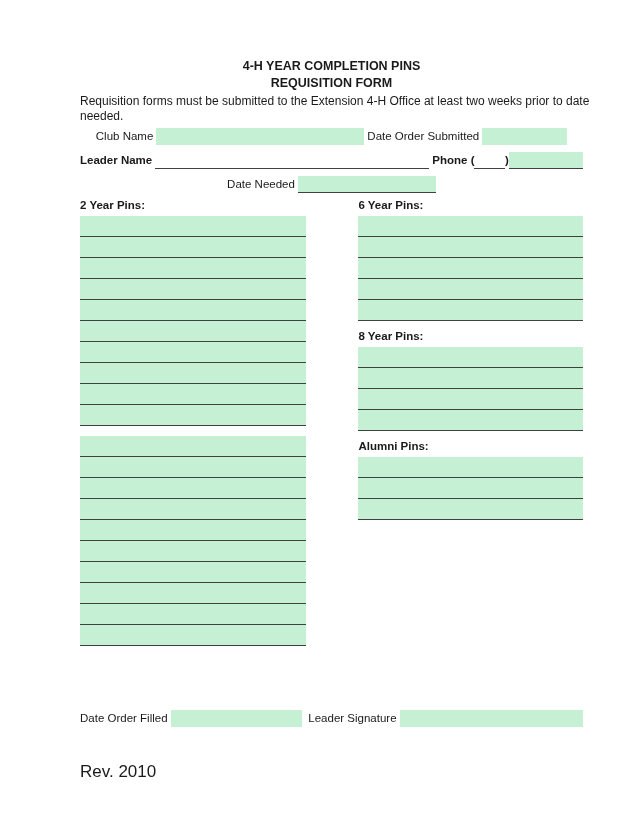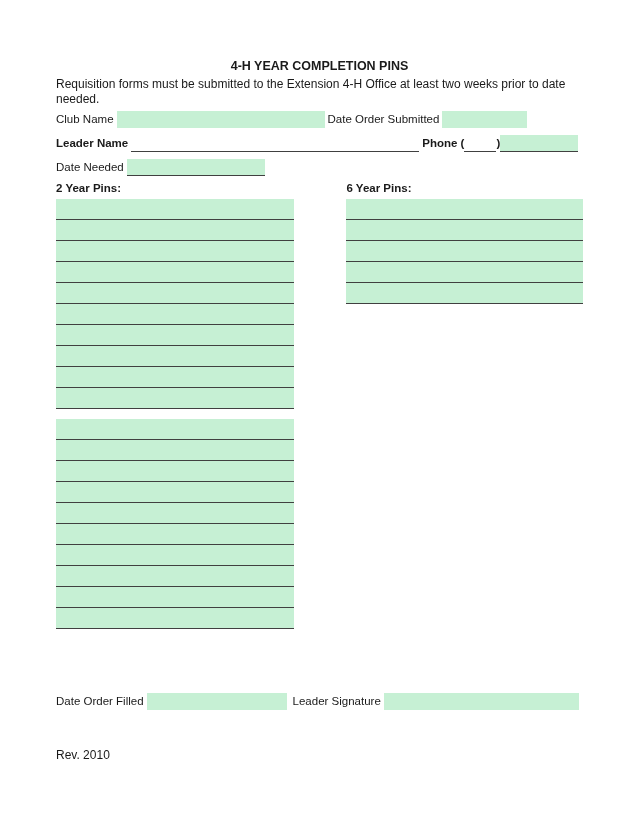--- a/index.html
+++ b/index.html
@@ -8,38 +8,39 @@
   }
   * { box-sizing: border-box; }
   html, body {
     margin: 0; padding: 0;
     width: 640px; height: 828px;
     background: #ffffff;
     font-family: "Liberation Sans", sans-serif;
     color: #1a1a1a;
     overflow: hidden;
   }
-  .page { padding: 0 57px 0 56px; width: 640px; height: 628px; }
+  .page { padding: 0 57px 0 80px; width: 640px; height: 628px; }
 
   .title {
     text-align: center; font-weight: bold;
     font-size: 12.5px; line-height: 17px;
   }
   .t1 { padding-top: 58px; }
 
   .intro {
     margin: 2px 0 0 0;
     font-size: 12px; line-height: 15px;
     width: 540px;
   }
 
   .frow {
     display: flex; align-items: flex-end;
     font-size: 11.5px; line-height: 17px;
     white-space: pre;
+    justify-content: center;
   }
   .row-club   { margin-top: 4px; }
   .row-leader { margin-top: 7px; font-weight: bold; }
   .row-dateneeded { margin-top: 7px; }
   .row-bottom { margin-top: 33px; }
 
   .field { display: inline-block; height: 17px; }
   .green { background: var(--highlight); }
   .uline { border-bottom: 1px solid var(--line); }
   .plainline { border-bottom: 1px solid var(--line); height: 16px; }
@@ -58,29 +59,30 @@
   .pin-row {
     height: 21px;
     background: var(--highlight);
     border-bottom: 1px solid var(--line);
   }
   .col-left  .section + .section { margin-top: 10px; }
   .col-right .section + .section { margin-top: 5px; }
 
   .rev {
     margin-top: 38px;
-    font-size: 12px; line-height: 14px;
+    font-size: 17px; line-height: 14px;
   }
 </style>
 </head>
 <body>
 
 <div class="page">
 
   <div class="title t1">4-H YEAR COMPLETION PINS</div>
+  <div class="title">REQUISITION FORM</div>
 
   <p class="intro">Requisition forms must be submitted to the Extension 4-H Office at least two weeks prior to date needed.</p>
 
   <div class="frow row-club">
     <span class="gap-r">Club Name</span>
     <span class="field green gap-r" style="width:208px"></span>
     <span class="gap-r">Date Order Submitted</span>
     <span class="field green" style="width:85px"></span>
   </div>
 
@@ -128,20 +130,33 @@
       </div>
     <div class="col col-right" id="col-right">
         <div class="section">
           <div class="sec-label">6 Year Pins:</div>
           <div class="pin-row"></div>
           <div class="pin-row"></div>
           <div class="pin-row"></div>
           <div class="pin-row"></div>
           <div class="pin-row"></div>
         </div>
+        <div class="section">
+          <div class="sec-label">8 Year Pins:</div>
+          <div class="pin-row"></div>
+          <div class="pin-row"></div>
+          <div class="pin-row"></div>
+          <div class="pin-row"></div>
+        </div>
+        <div class="section">
+          <div class="sec-label">Alumni Pins:</div>
+          <div class="pin-row"></div>
+          <div class="pin-row"></div>
+          <div class="pin-row"></div>
+        </div>
       </div>
   </div>
 
   <div class="frow row-bottom">
     <span class="gap-r">Date Order Filled</span>
     <span class="field green gap-r" style="width:140px"></span>
     <span class="gap-l gap-r">Leader Signature</span>
     <span class="field green" style="width:195px"></span>
   </div>
 

